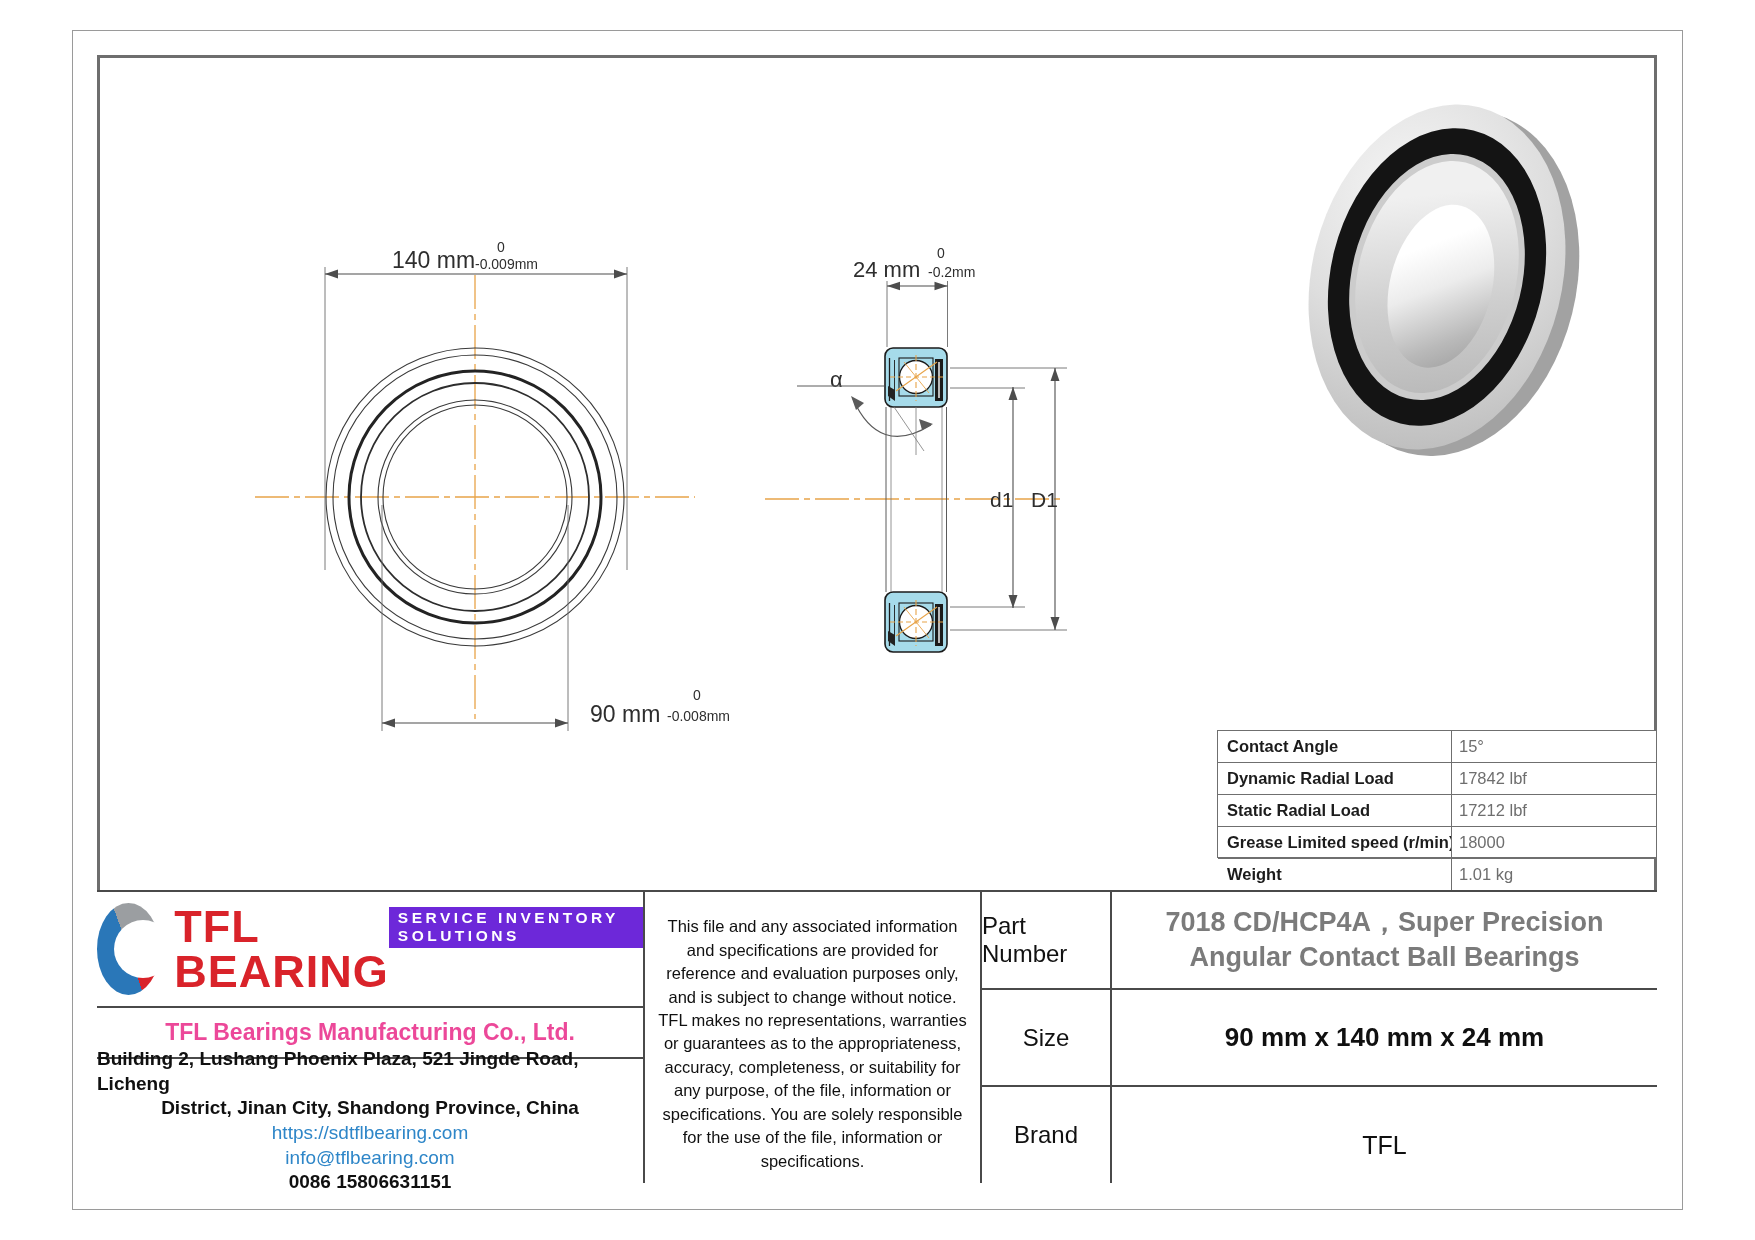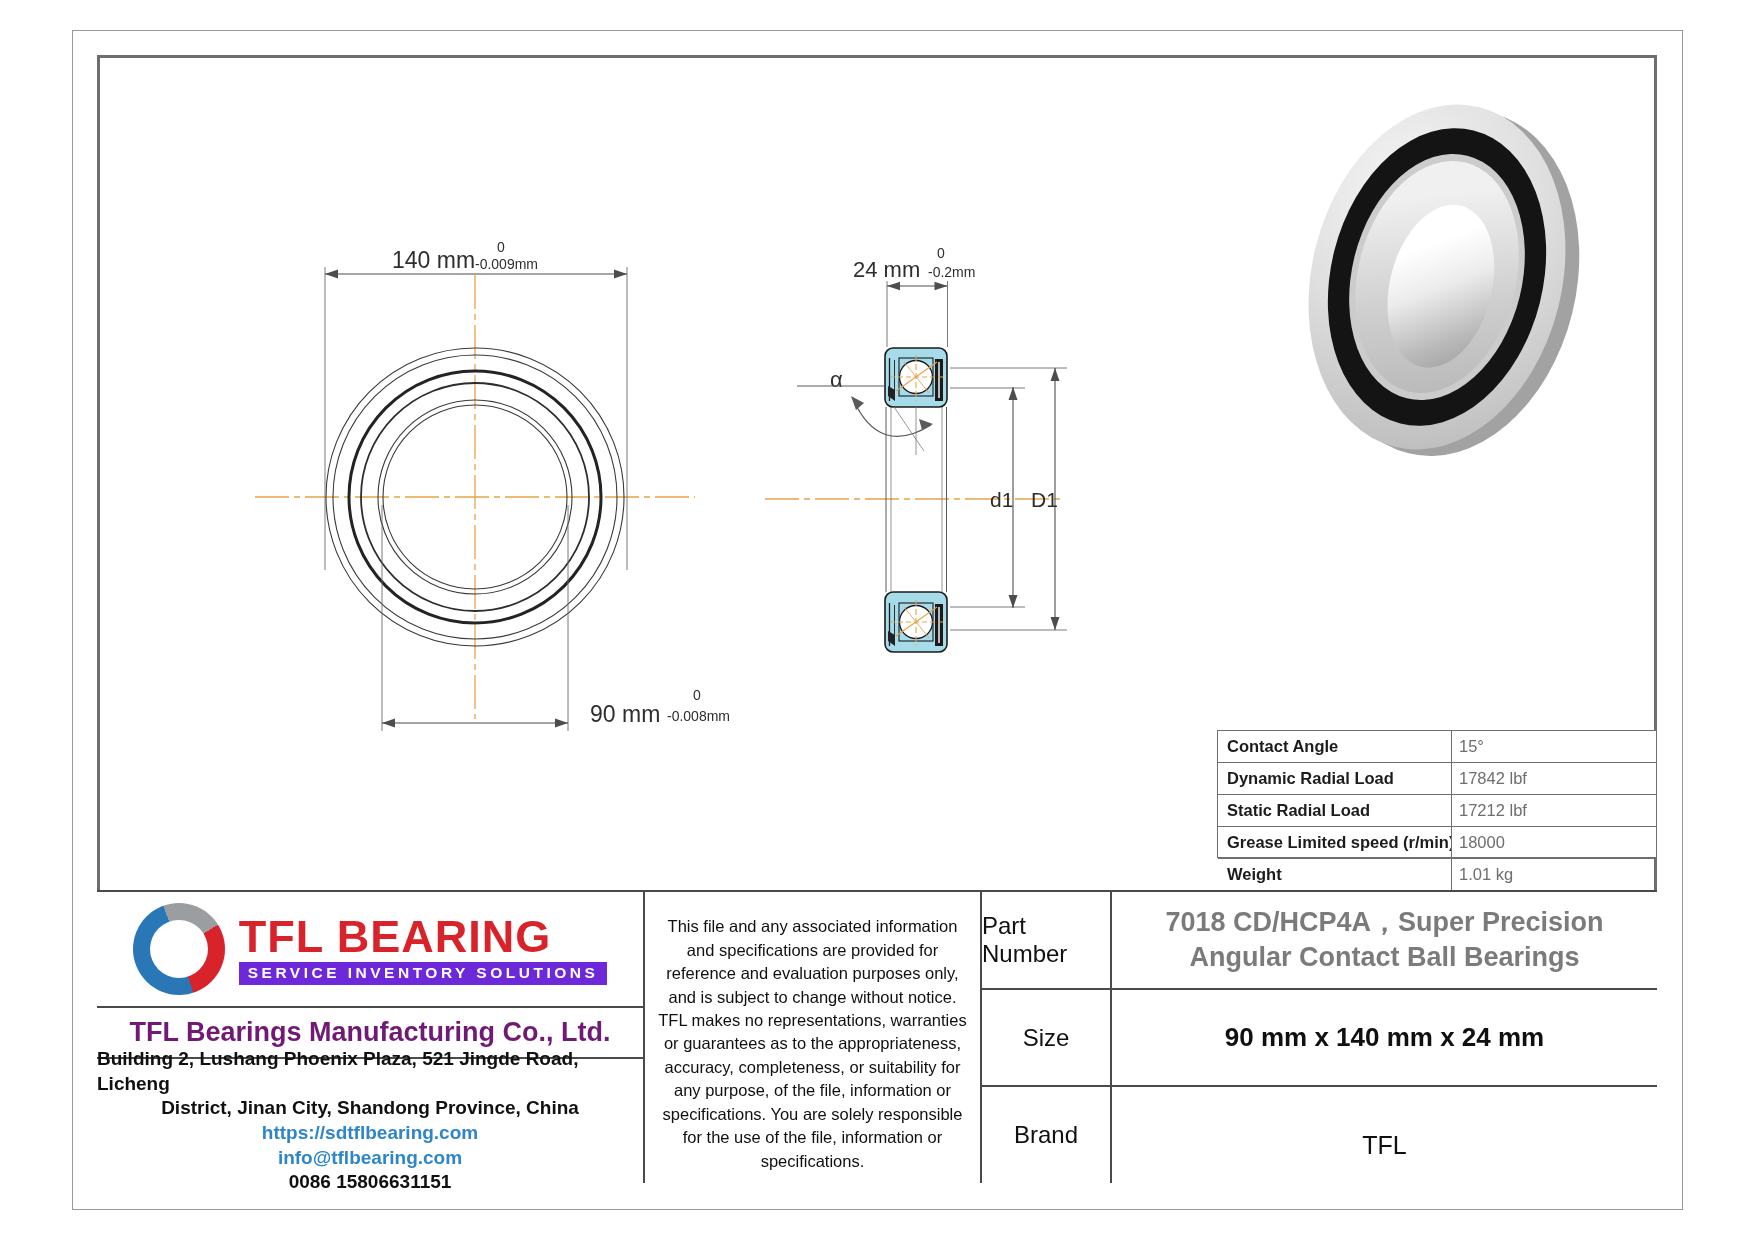--- a/index.html
+++ b/index.html
@@ -56,31 +56,31 @@
                display:flex; align-items:center; justify-content:center; font-size:24px; color:#111; }
   .fld-value { left:1015px; width:545px; border-bottom-width:2px;
                display:flex; align-items:center; justify-content:center; text-align:center; padding:12px 24px; }
   #lbl-pn  { top:0; height:98px; } #val-pn  { top:0; height:98px; }
   #lbl-sz  { top:98px; height:97px;text-align:right; } #val-sz  { top:98px; height:97px; }
   #lbl-br  { top:195px; height:96px; border-bottom-width:0; } #val-br { top:205px; height:96px; border-bottom-width:0; }
   #val-pn .v { font-size:27px; font-weight:bold; color:#7b7b7b; line-height:1.3; }
   #val-sz .v { font-size:26px; font-weight:bold; color:#101010; }
   #val-br .v { font-size:25px; color:#101010; }
 
-  .company-name { font-size:27px; font-weight:600; color:#701a75; }
+  .company-name { font-size:23px; font-weight:600; color:#ec4899; }
   .addr-line { font-size:19px; font-weight:600; color:#101010; }
-  .addr-link { font-size:19px; font-weight:700; color:#2e86c8; text-decoration:none; }
+  .addr-link { font-size:19px; font-weight:400; color:#2e86c8; text-decoration:none; }
   .addr-phone { font-size:19px; font-weight:700; color:#101010; }
   .disclaimer-text { font-size:16.5px; line-height:1.42; text-align:center; color:#101010; }
 
   
   #logo-mark { width:92px; height:92px; border-radius:50%; position:relative;
     background:conic-gradient(from 200deg, #2a77b8 0deg 140deg, #9b9ea1 140deg 218deg, #d9232a 218deg 322deg, #2a77b8 322deg 360deg); }
   #logo-mark-hole { position:absolute; left:17px; top:17px; width:58px; height:58px; border-radius:50%; background:#fff; }
-  #logo-text-wrap { display:flex; flex-direction:column; align-items:flex-start; }
+  #logo-text-wrap { display:flex; align-items:flex-start; }
   #logo-brand { font-size:45px; font-weight:bold; letter-spacing:1px; color:#d9232a; line-height:1; }
   #logo-tagline { margin-top:3px; background:#6d28d9; color:#fff; font-size:15.5px; font-weight:bold;
                   letter-spacing:3.5px; padding:2px 9px 3px 9px; }
 </style>
 </head>
 <body>
 
 <div class="abs" id="outer-frame"></div>
 <div class="abs" id="inner-frame"></div>
 

